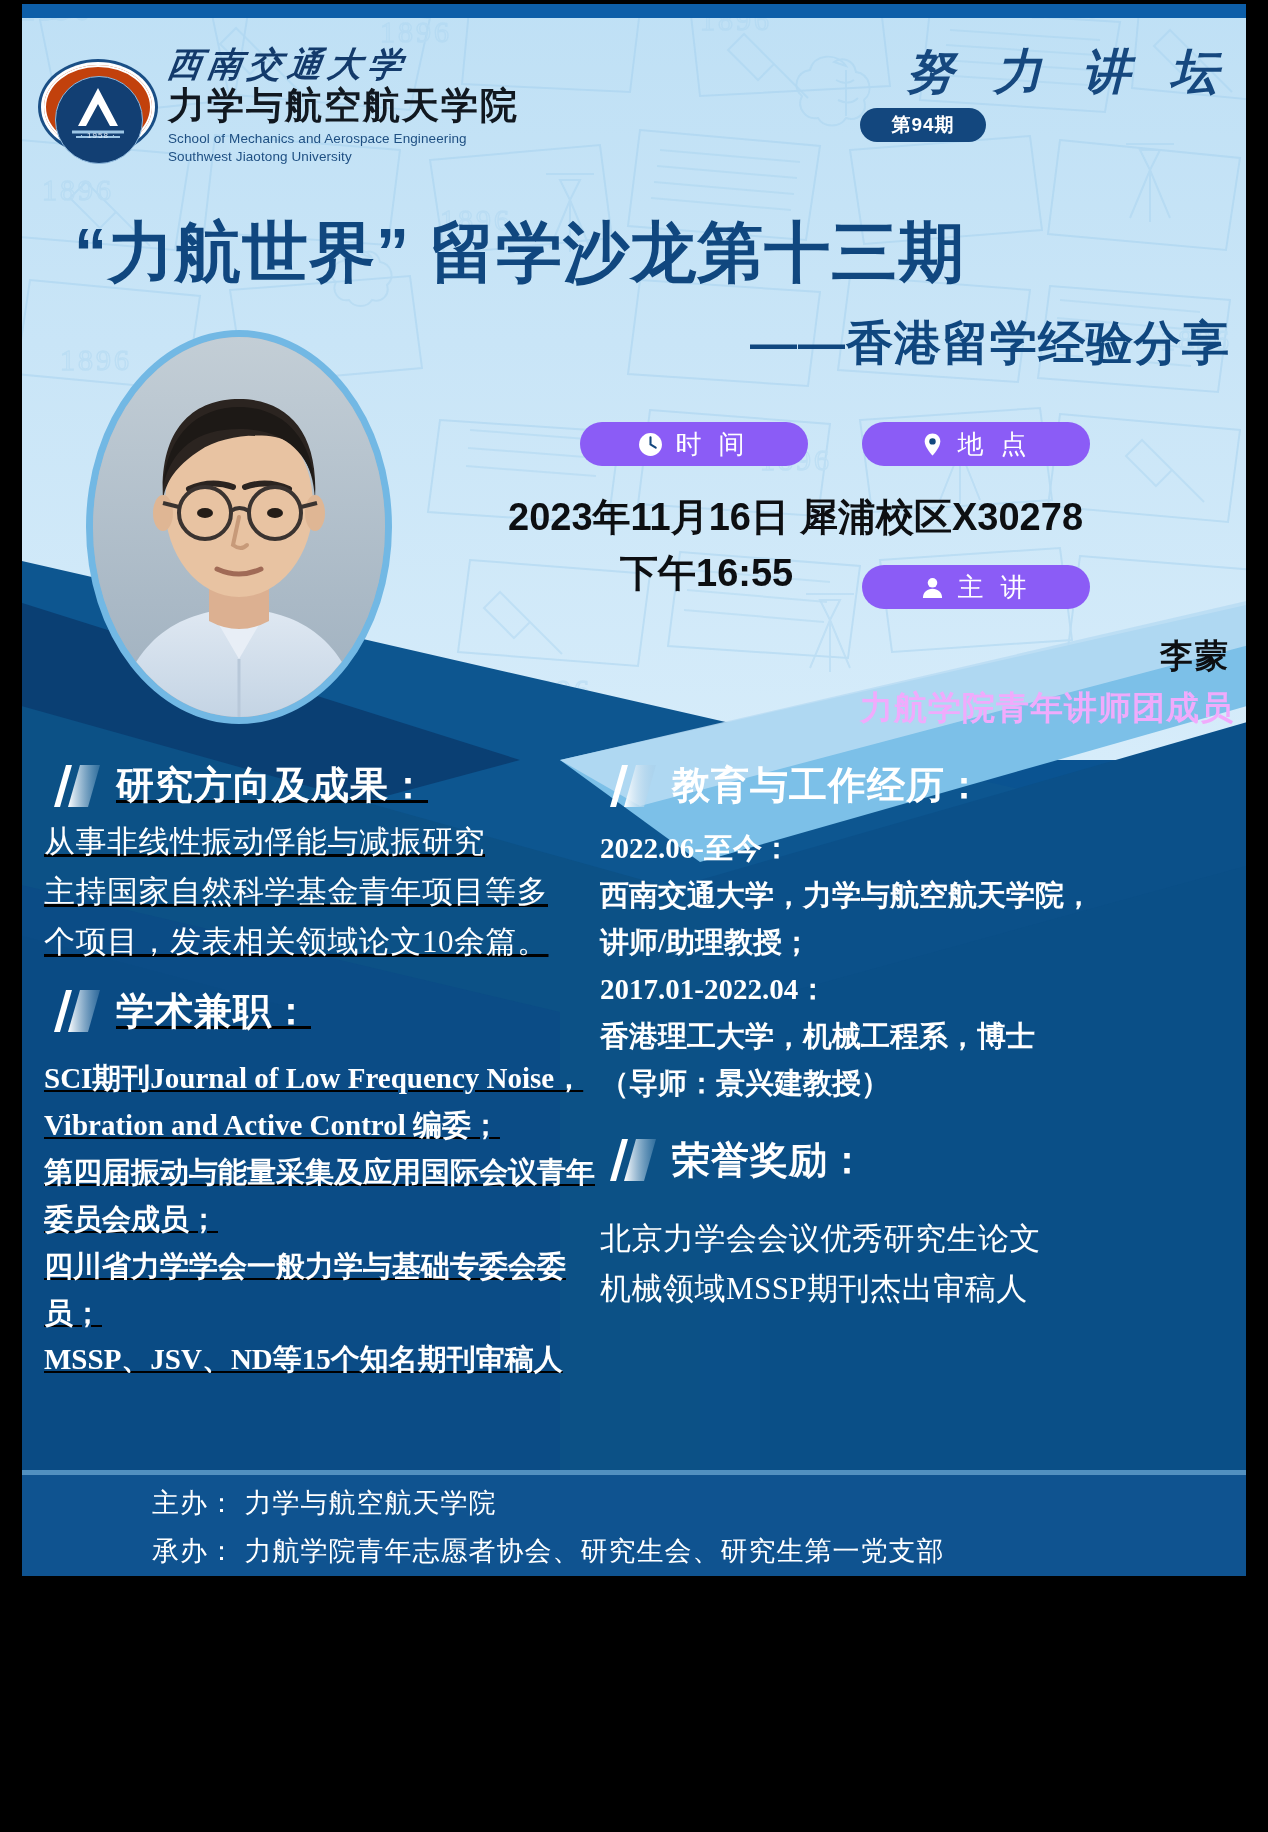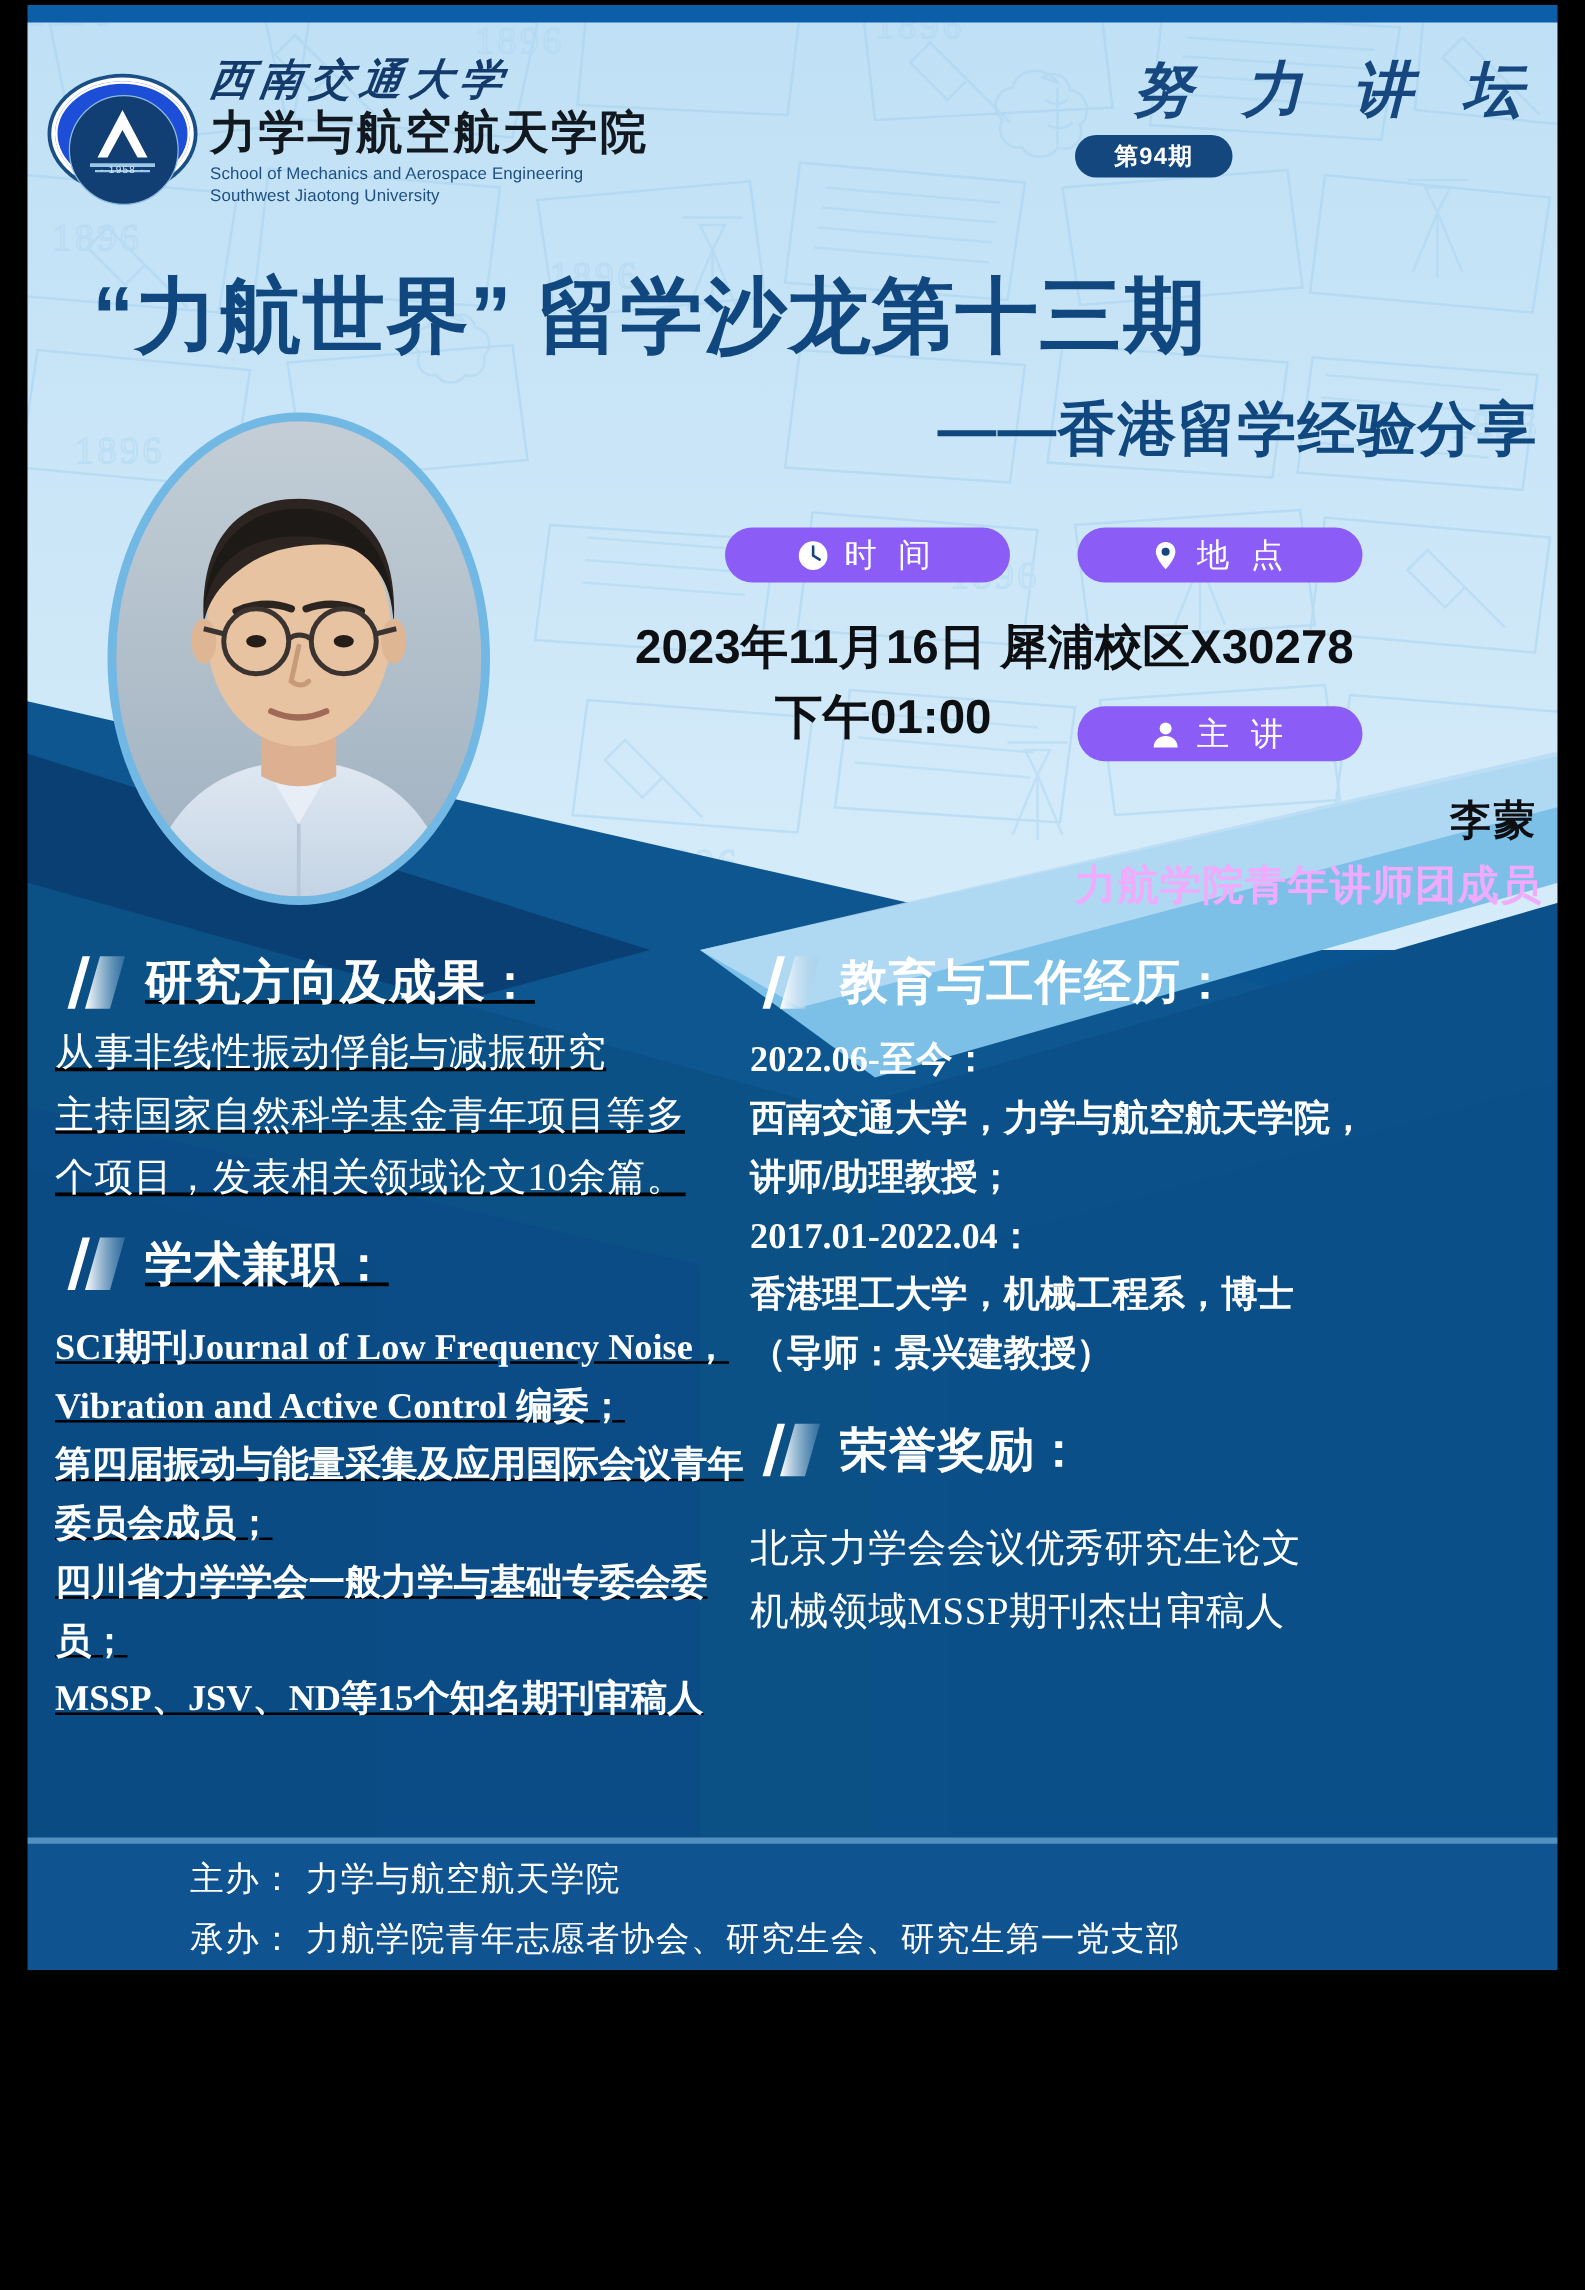--- a/index.html
+++ b/index.html
@@ -15,21 +15,21 @@
   }
   
   .doodles{position:absolute;left:0;top:0;width:1268px;height:760px;opacity:.55;}
   .doodles svg{display:block;}
   
   .top-strip{
     position:absolute;left:0;top:0;width:1268px;height:18px;background:#0d5ea8;
   }
   
   .logo-wrap{position:absolute;left:44px;top:48px;display:flex;align-items:center;gap:16px;}
-  .seal{width:108px;height:84px;border-radius:50%;background:#1d4ed8;position:relative;
+  .seal{width:108px;height:84px;border-radius:50%;background:#c2410c;position:relative;
         box-shadow:0 0 0 3px #ffffff, 0 0 0 6px #1a4f86;}
   .seal .inner{position:absolute;left:11px;top:11px;width:86px;height:86px;border-radius:50%;
         background:#123f73;border:1px solid #8fb9dd;}
   .seal .mtn{position:absolute;left:50%;top:56%;transform:translate(-50%,-50%);}
   .seal .ring-txt{position:absolute;inset:0;border-radius:50%;border:2px solid #ffffff;}
   .seal .yr{position:absolute;left:0;right:0;bottom:9px;text-align:center;color:#dce9f6;
         font-size:8px;letter-spacing:1px;}
   .uni-names{line-height:1;}
   .uni-cn-script{font-family:"Liberation Serif","DejaVu Serif",serif;font-style:italic;
         font-weight:700;font-size:34px;color:#133a6b;letter-spacing:6px;
@@ -337,21 +337,21 @@
 
   <div class="pill pill-speaker">
     <svg class="ic" viewBox="0 0 24 24">
       <circle cx="12" cy="7.5" r="4.6" fill="#ffffff"></circle>
       <path d="M2.8 22 C2.8 16.6 7 13.2 12 13.2 C17 13.2 21.2 16.6 21.2 22 Z" fill="#ffffff"></path>
     </svg>
     <span>主 讲</span>
   </div>
 
   <div class="date-line">2023年11月16日</div>
-  <div class="time-line">下午01:00</div>
+  <div class="time-line">下午16:55</div>
   <div class="place-line">犀浦校区X30278</div>
   <div class="speaker-name">李蒙</div>
   <div class="speaker-role">力航学院青年讲师团成员</div>
 
   <div class="content">
 
     <div class="col col-left">
 
       <div class="sec-head">
         <svg class="slashes" viewBox="0 0 58 46">

